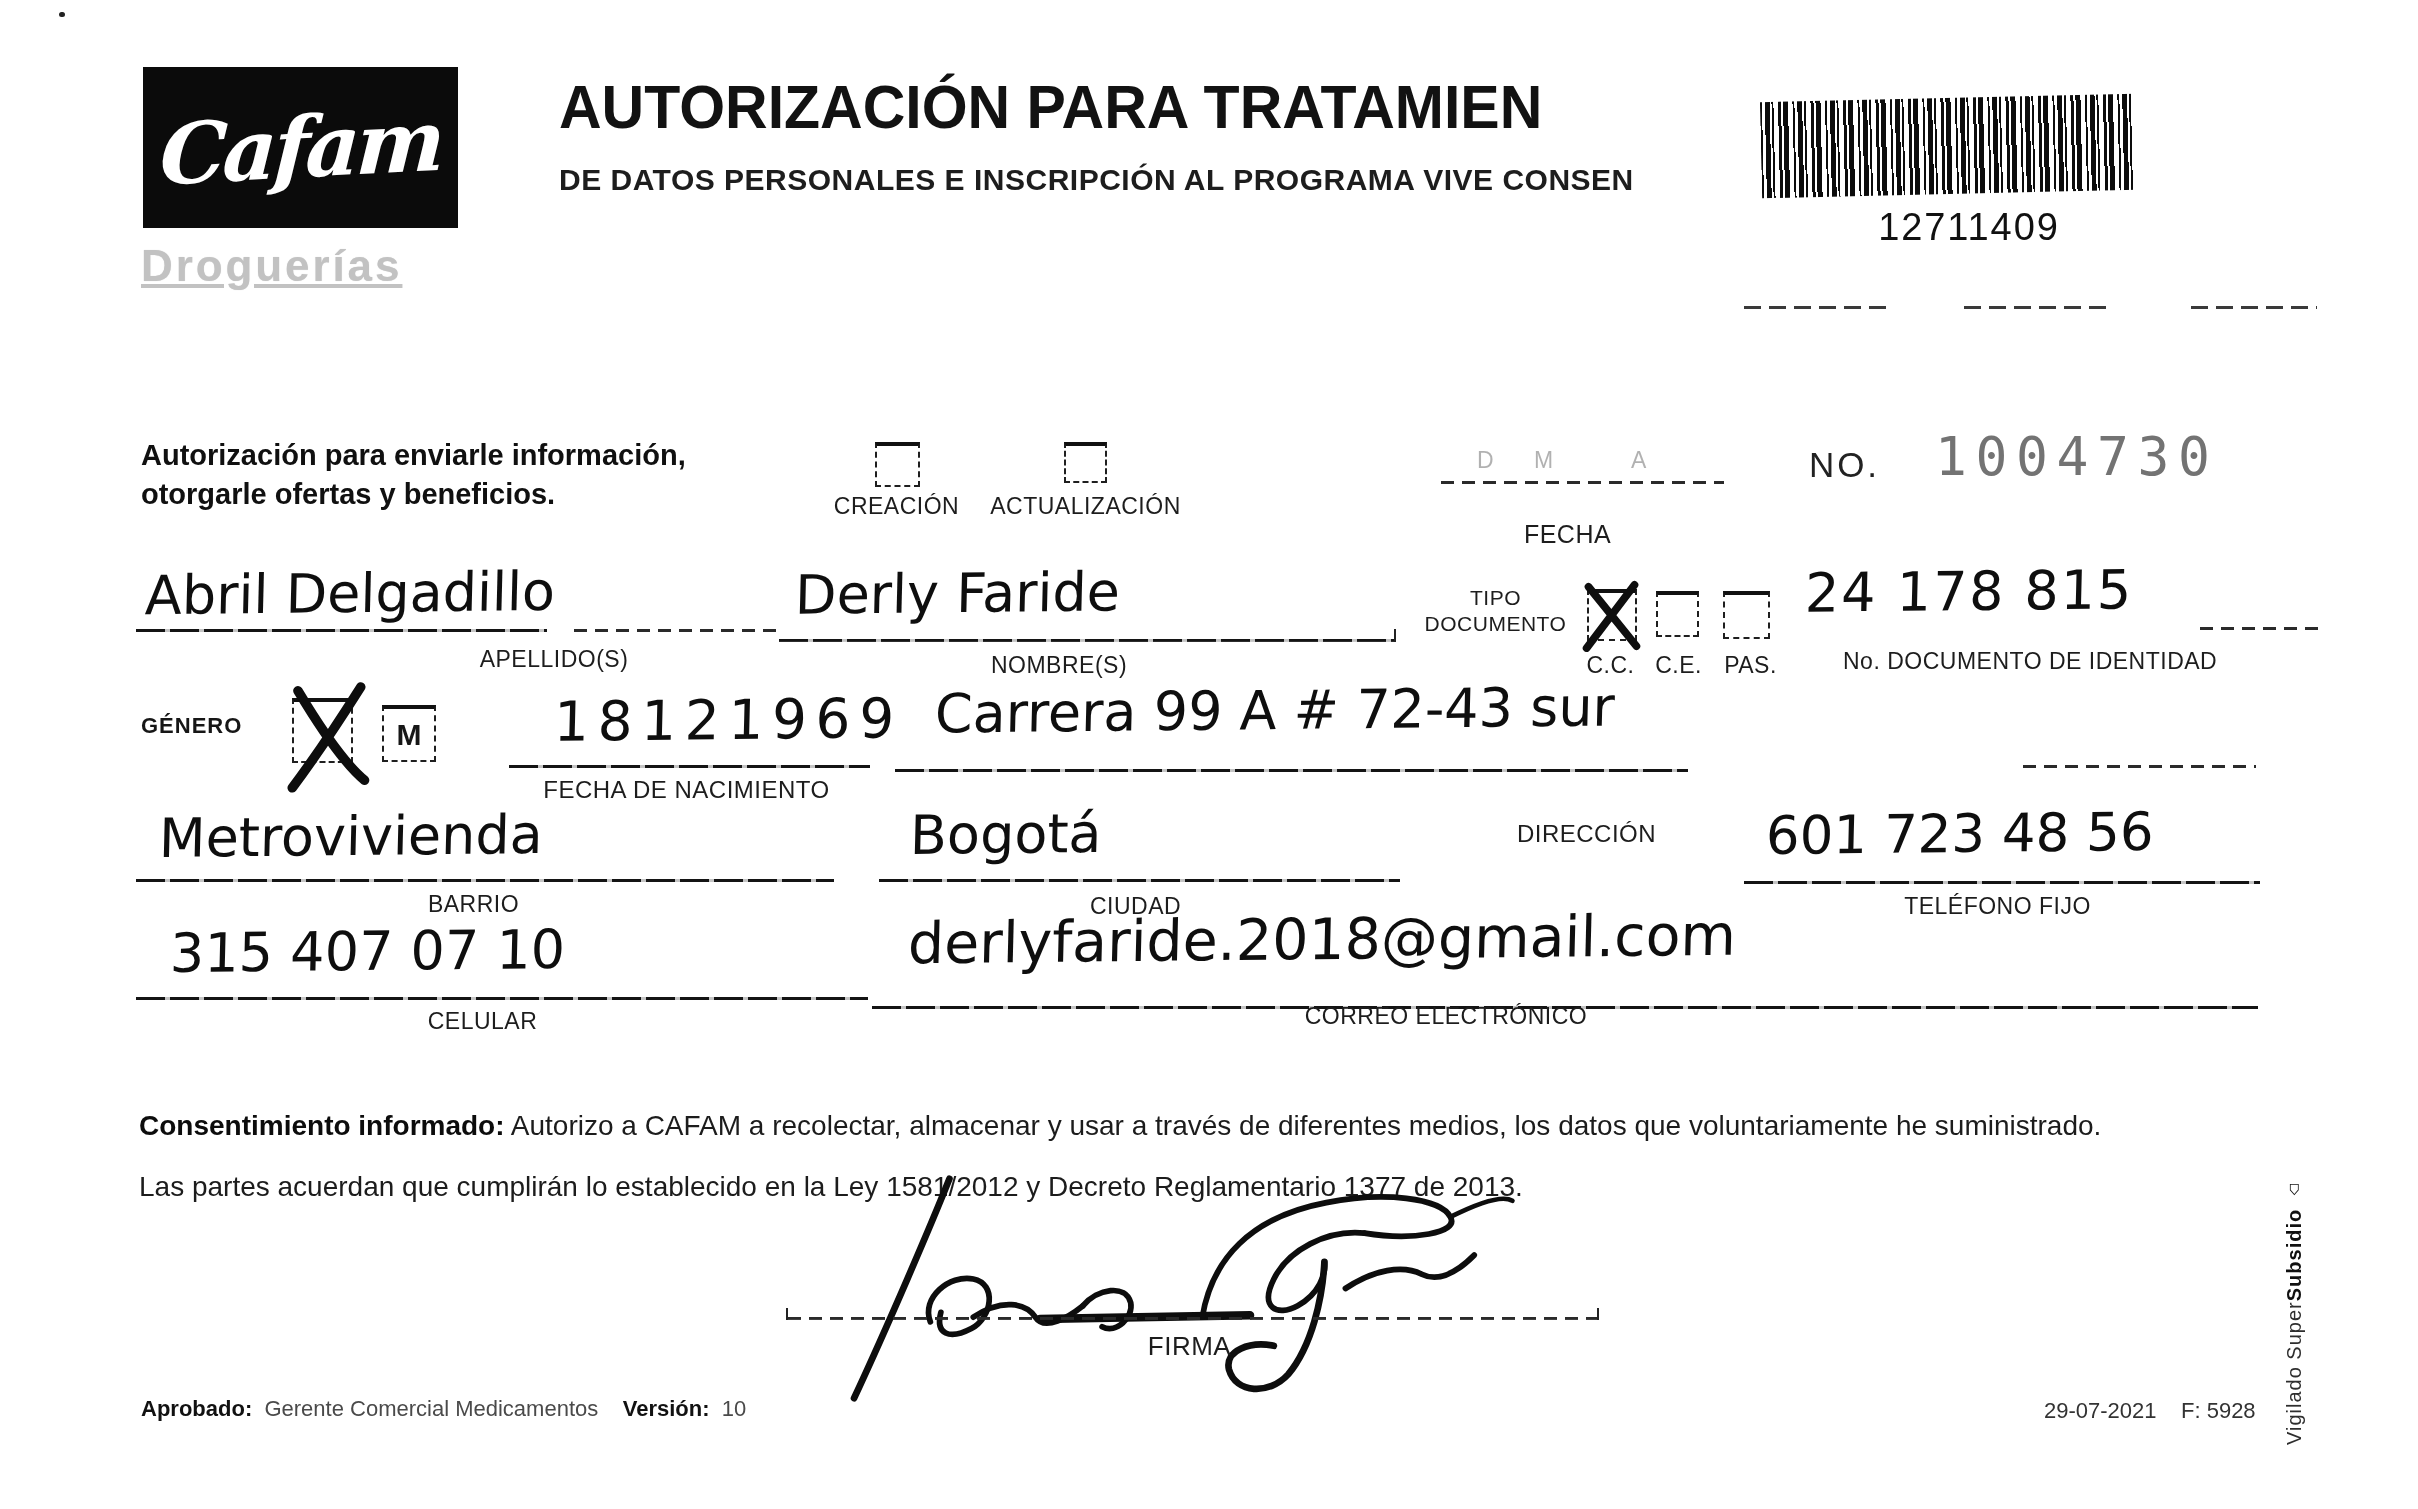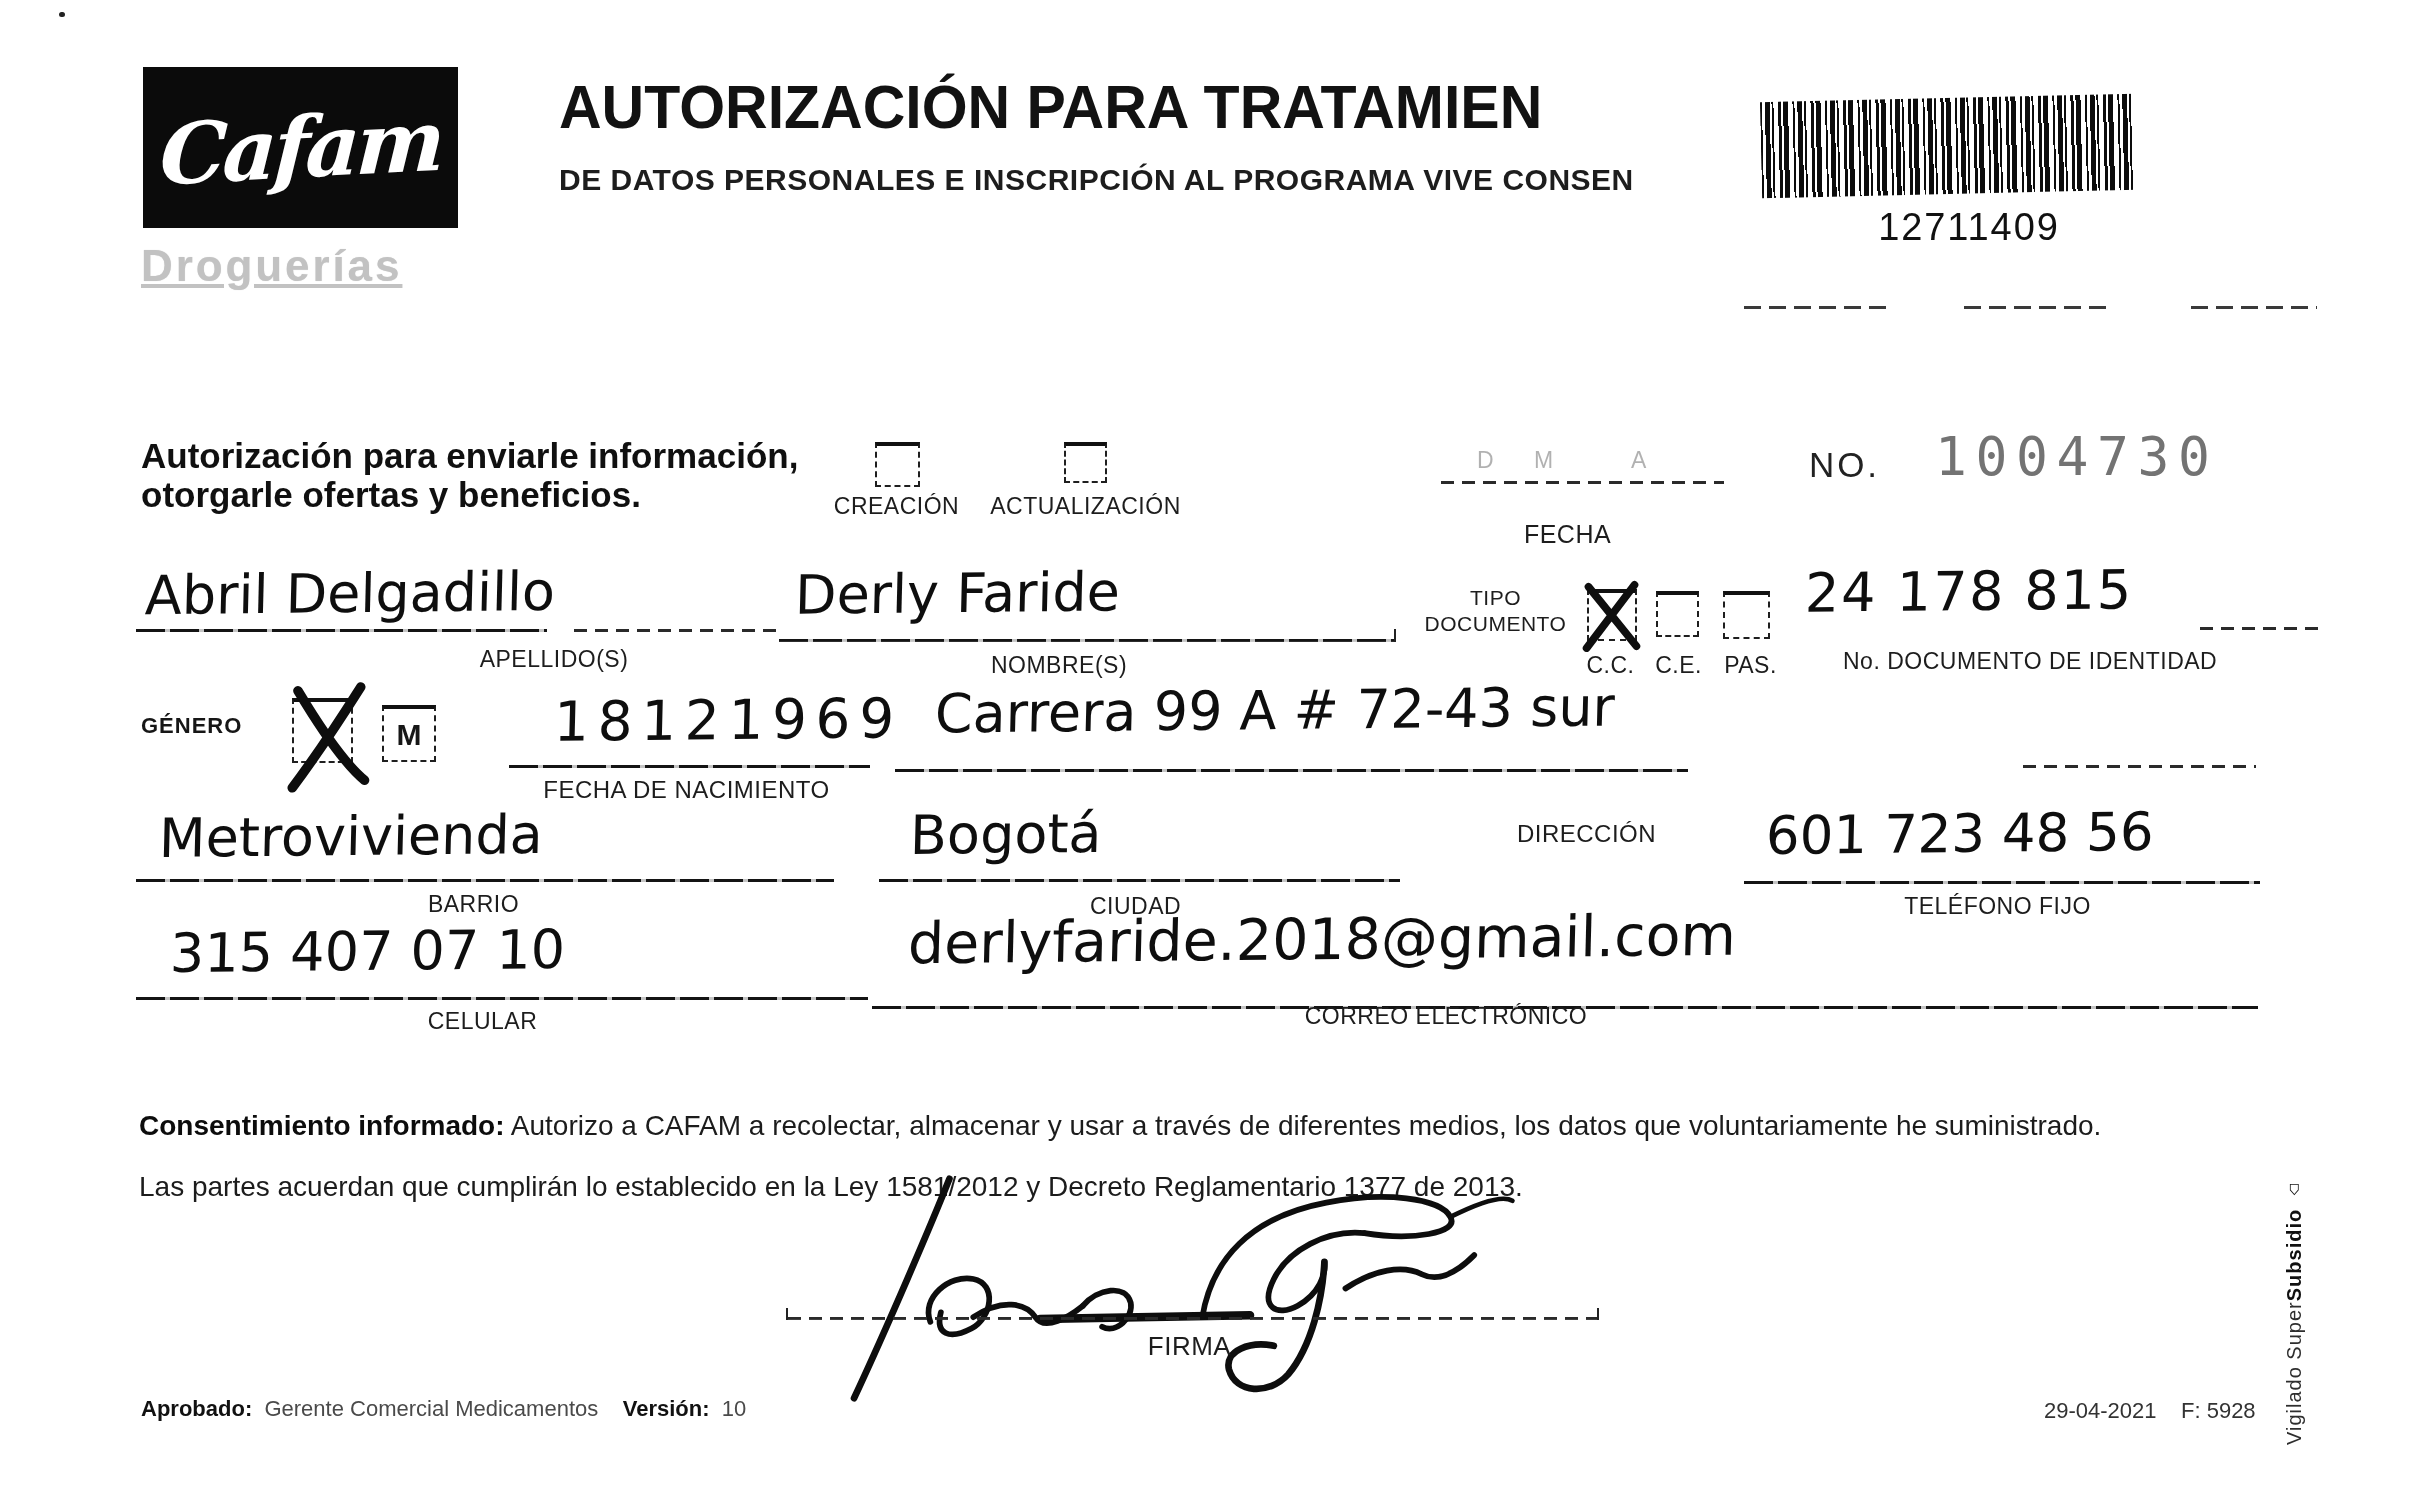--- a/index.html
+++ b/index.html
@@ -28,21 +28,21 @@
 
   .top-dash { top:306px; height:2.9px; background:repeating-linear-gradient(90deg,#3a3a3a 0 17px, transparent 17px 25px); }
 
   
   .fline { height:2.9px; background:repeating-linear-gradient(90deg,#141414 0 29px, rgba(20,20,20,0.25) 29px 34px); }
   .dashline { height:2.9px; background:repeating-linear-gradient(90deg,#2a2a2a 0 13.4px, transparent 13.4px 21px); }
   .tick-r { border-right:2.9px solid #222; height:12.4px; margin-top:-9.6px; }
   .flabel { font-size:23px; color:#1d1d1d; letter-spacing:0.5px; text-align:center; white-space:nowrap; }
   .checkbox { border:2.9px dashed #1f1f1f; border-top:4.8px solid #111; background:transparent; position:absolute; }
   .hw { font-family:"DejaVu Sans", sans-serif; color:#0e0e0e; white-space:nowrap; transform:rotate(-0.6deg) skewX(-2deg); }
-  .bold-intro { left:141px; top:436px; font-size:35px; font-weight:700; line-height:39px; color:#101010; }
+  .bold-intro { left:141px; top:436px; font-size:29px; font-weight:700; line-height:39px; color:#101010; }
   .xmark { position:absolute; pointer-events:none; }
 
   .stamp { font-family:"DejaVu Sans Mono", monospace; font-size:53px; letter-spacing:8.6px; color:#737373;margin-left:16px; }
   .no-label { font-size:35px; letter-spacing:2.9px; color:#222; }
 
   .consent { left:139px; top:1095px; width:2141px; font-size:28px; color:#1c1c1c; line-height:61px; }
   .consent b { color:#0c0c0c; }
 
   .footer-left { left:141px; top:1396px; font-size:22px; color:#4a4a4a; }
   .footer-left b { color:#111; }
@@ -181,21 +181,21 @@
   <div class="abs dashline" style="left:786px; top:1308px; width:813px; border-left:2.9px solid #222; border-right:2.9px solid #222; height:11.5px; background-position:0 bottom; background-repeat:repeat-x; background-size:auto 2.9px;"></div>
   <div class="abs flabel" style="left:1094px; top:1331px; width:191px; font-size:26px;">FIRMA</div>
 
   <div class="abs footer-left">
     <b>Aprobado:</b>&nbsp;
     <span>Gerente Comercial Medicamentos</span>&nbsp;&nbsp;&nbsp;
     <b>Versión:</b>&nbsp;
     <span>10</span>
   </div>
   <div class="abs footer-right">
-    <span>29-04-2021</span>&nbsp;&nbsp;&nbsp;
+    <span>29-07-2021</span>&nbsp;&nbsp;&nbsp;
     <span>F: 5928</span>
   </div>
 
   <div class="abs vigilado">
     <span>Vigilado Super</span><b>Subsidio</b>&nbsp;<b>⌂</b>
   </div>
 
 </div>
 
 

